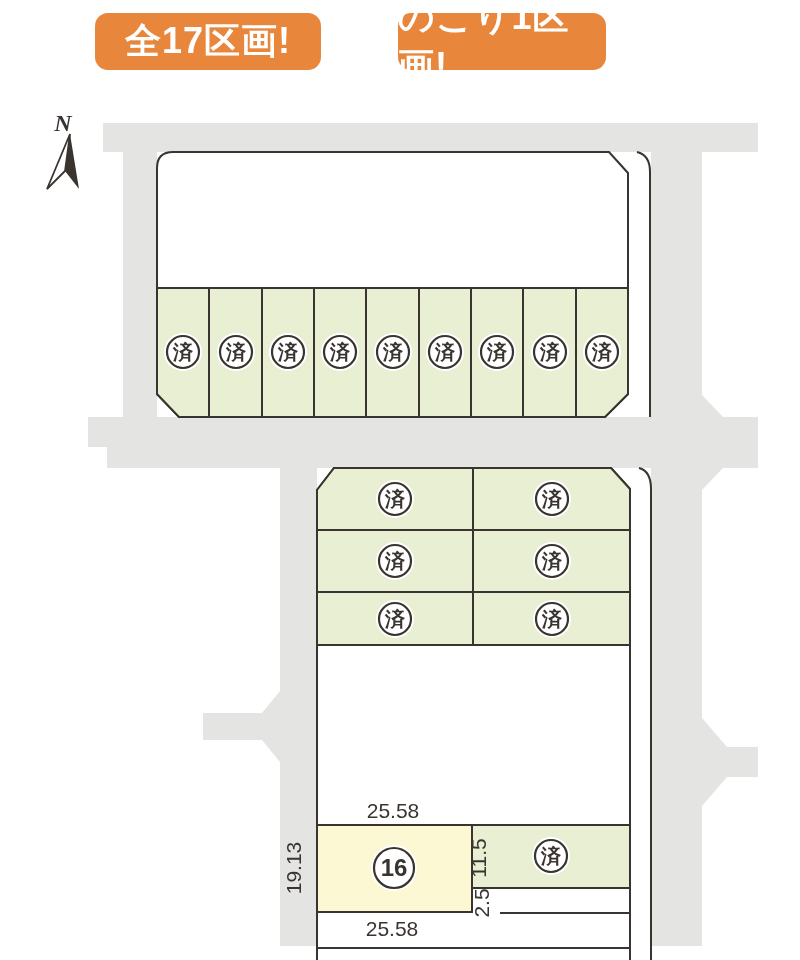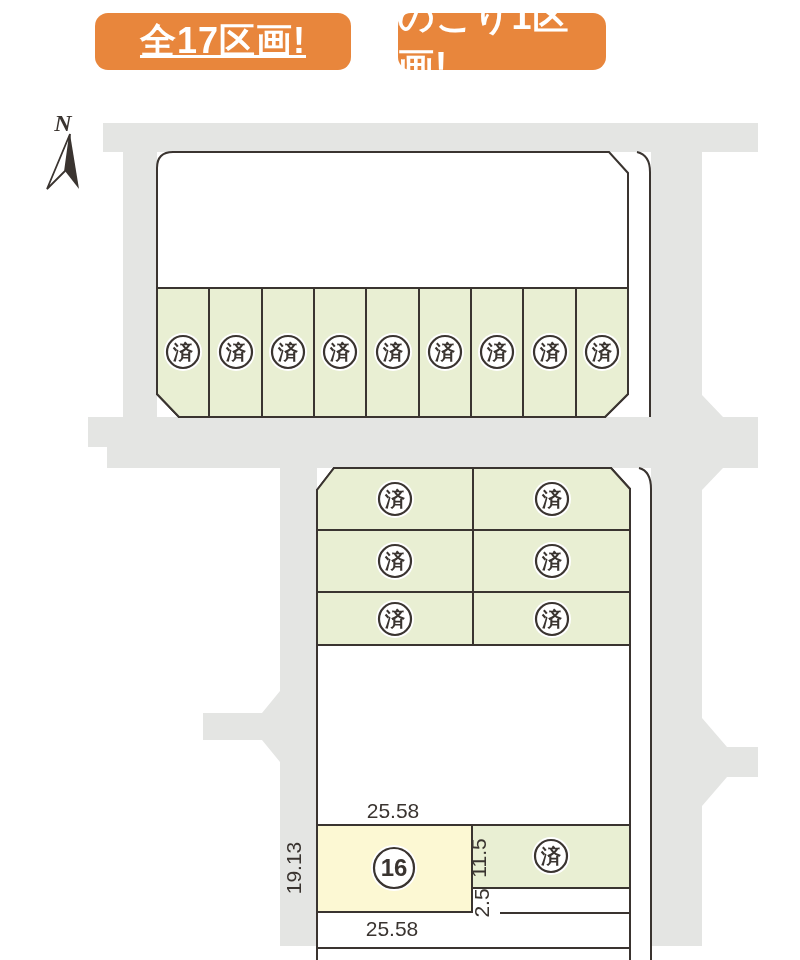--- a/index.html
+++ b/index.html
@@ -16,21 +16,21 @@
     width:800px;height:960px;position:relative;overflow:hidden;
     background:var(--c-background);
     font-family:"Liberation Sans","DejaVu Sans",sans-serif;
   }
   .badge{
     position:absolute;top:13px;height:57px;
     background:var(--c-badge_orange);color:var(--c-badge_text);
     border-radius:13px;display:flex;align-items:center;justify-content:center;
     font-weight:bold;font-size:36px;letter-spacing:1px;
   }
-  .badge-total{left:95px;width:256px;text-decoration:underline;}
+  .badge-total{left:95px;width:226px;}
   .badge-remaining{left:398px;width:208px;}
   svg{position:absolute;left:0;top:0;}
   .road{fill:var(--c-road);stroke:none;}
   .blk{fill:#ffffff;stroke:var(--c-line);stroke-width:2;}
   .green{fill:var(--c-plot_green);stroke:var(--c-line);stroke-width:2;}
   .yellow{fill:var(--c-plot_yellow);stroke:var(--c-line);stroke-width:2;}
   .ln{stroke:var(--c-line);stroke-width:2;fill:none;}
   .halo{fill:#ffffff;stroke:none;}
   .circ{fill:#ffffff;stroke:var(--c-line);stroke-width:2.2;}
   .mark{font-size:20px;fill:var(--c-line);text-anchor:middle;font-weight:600;}

